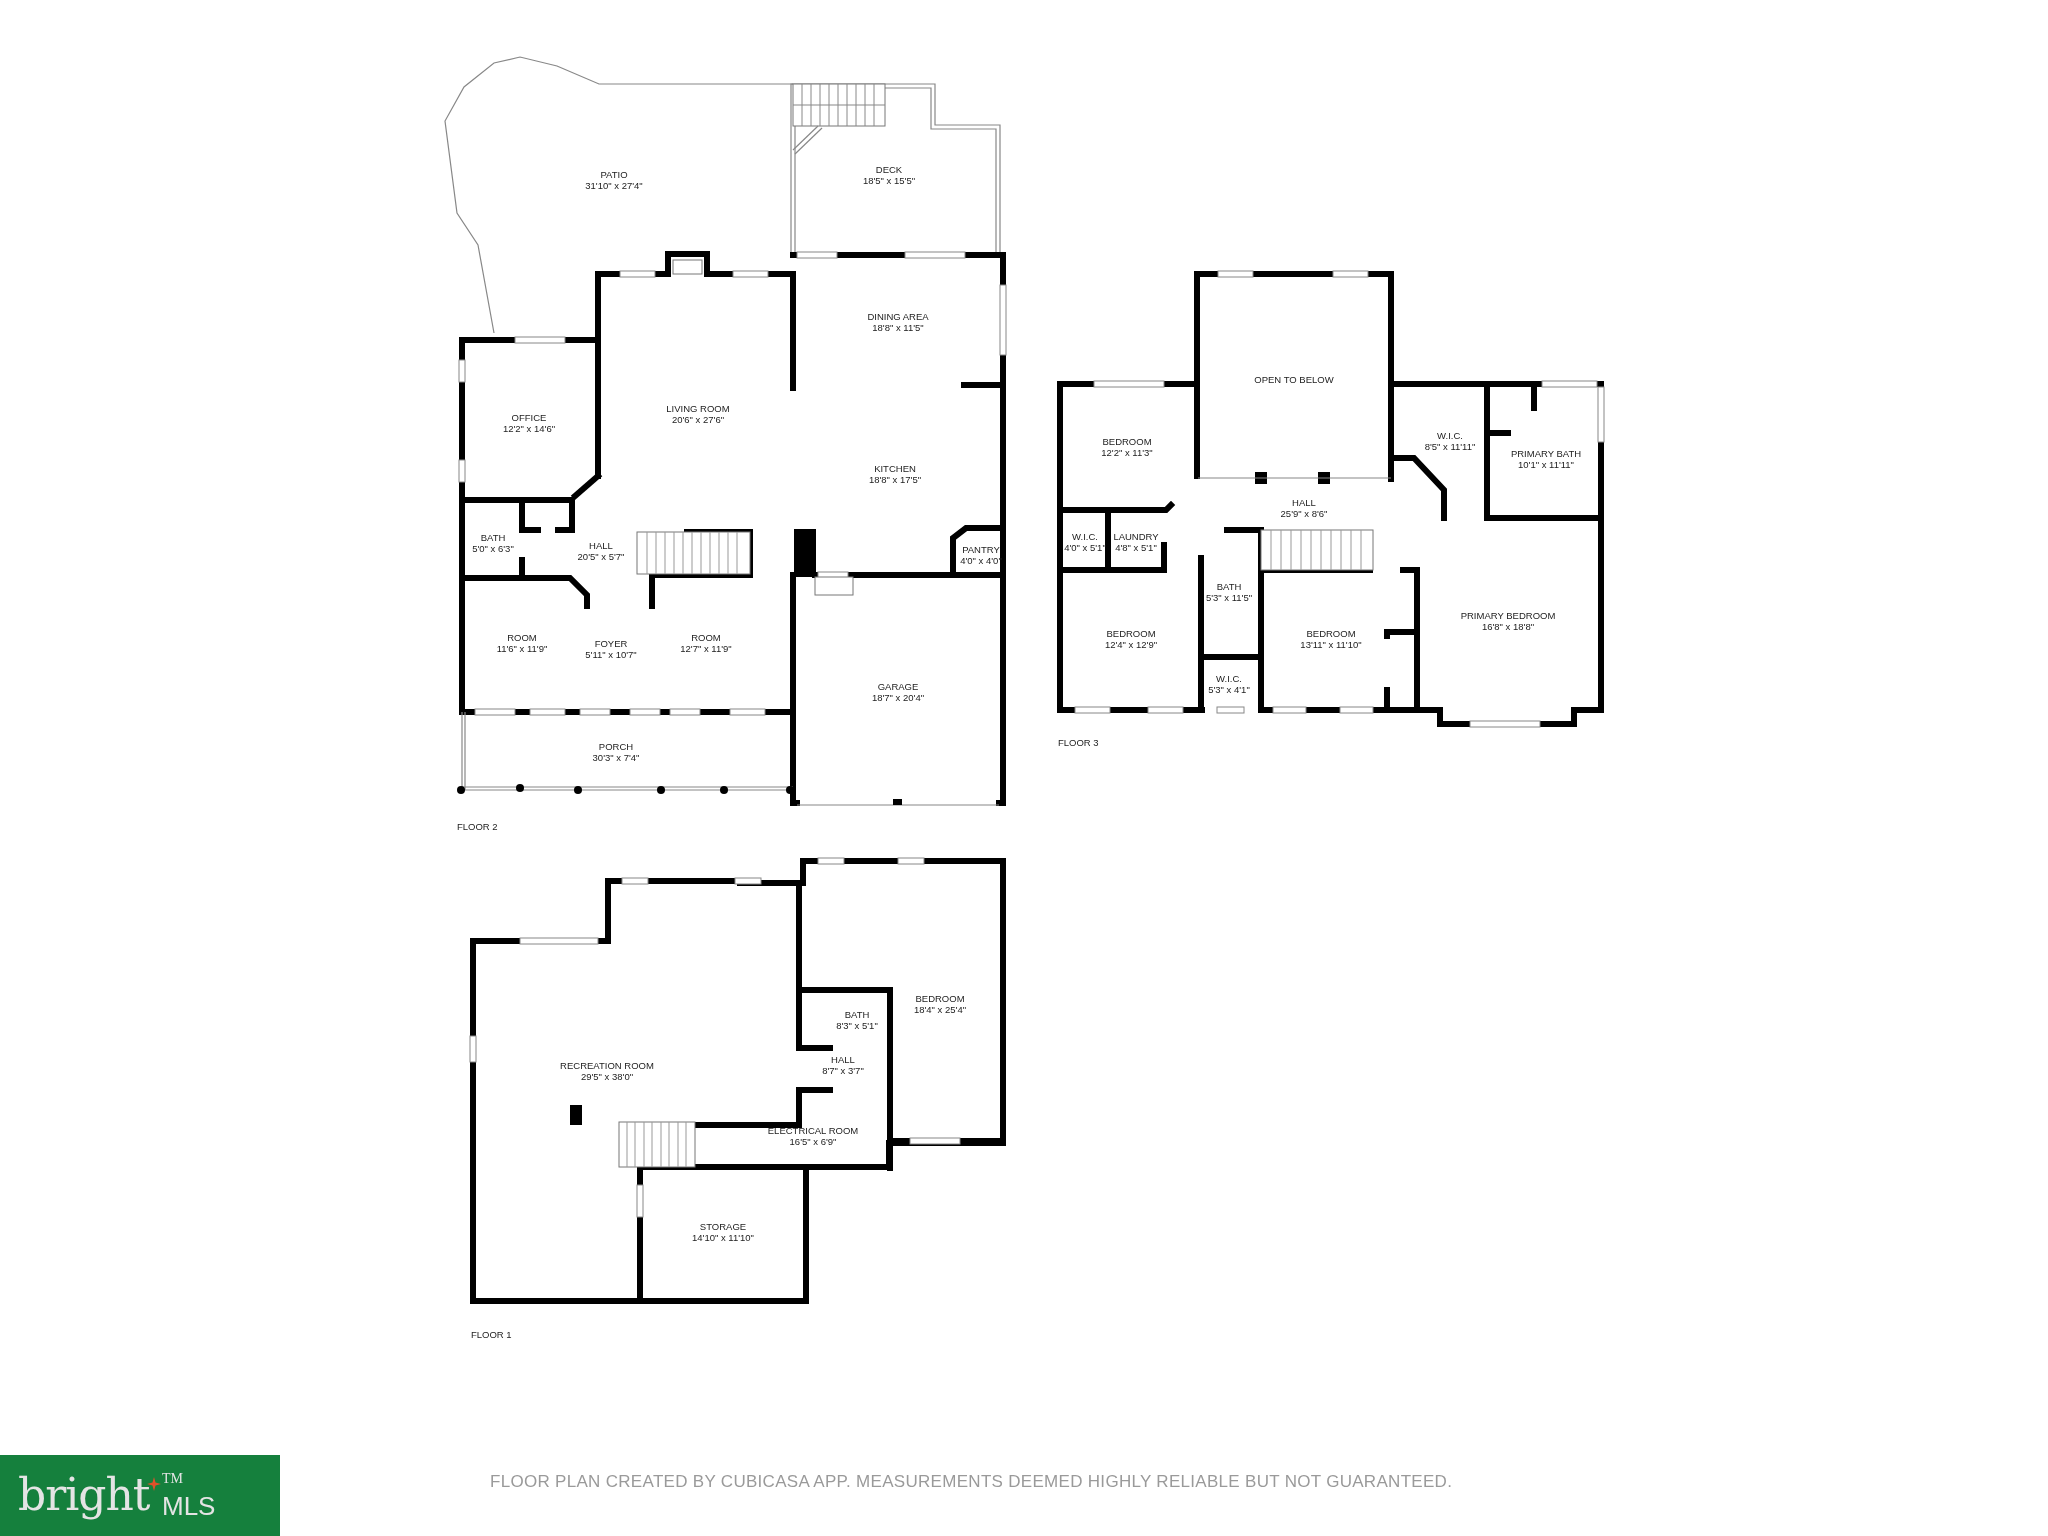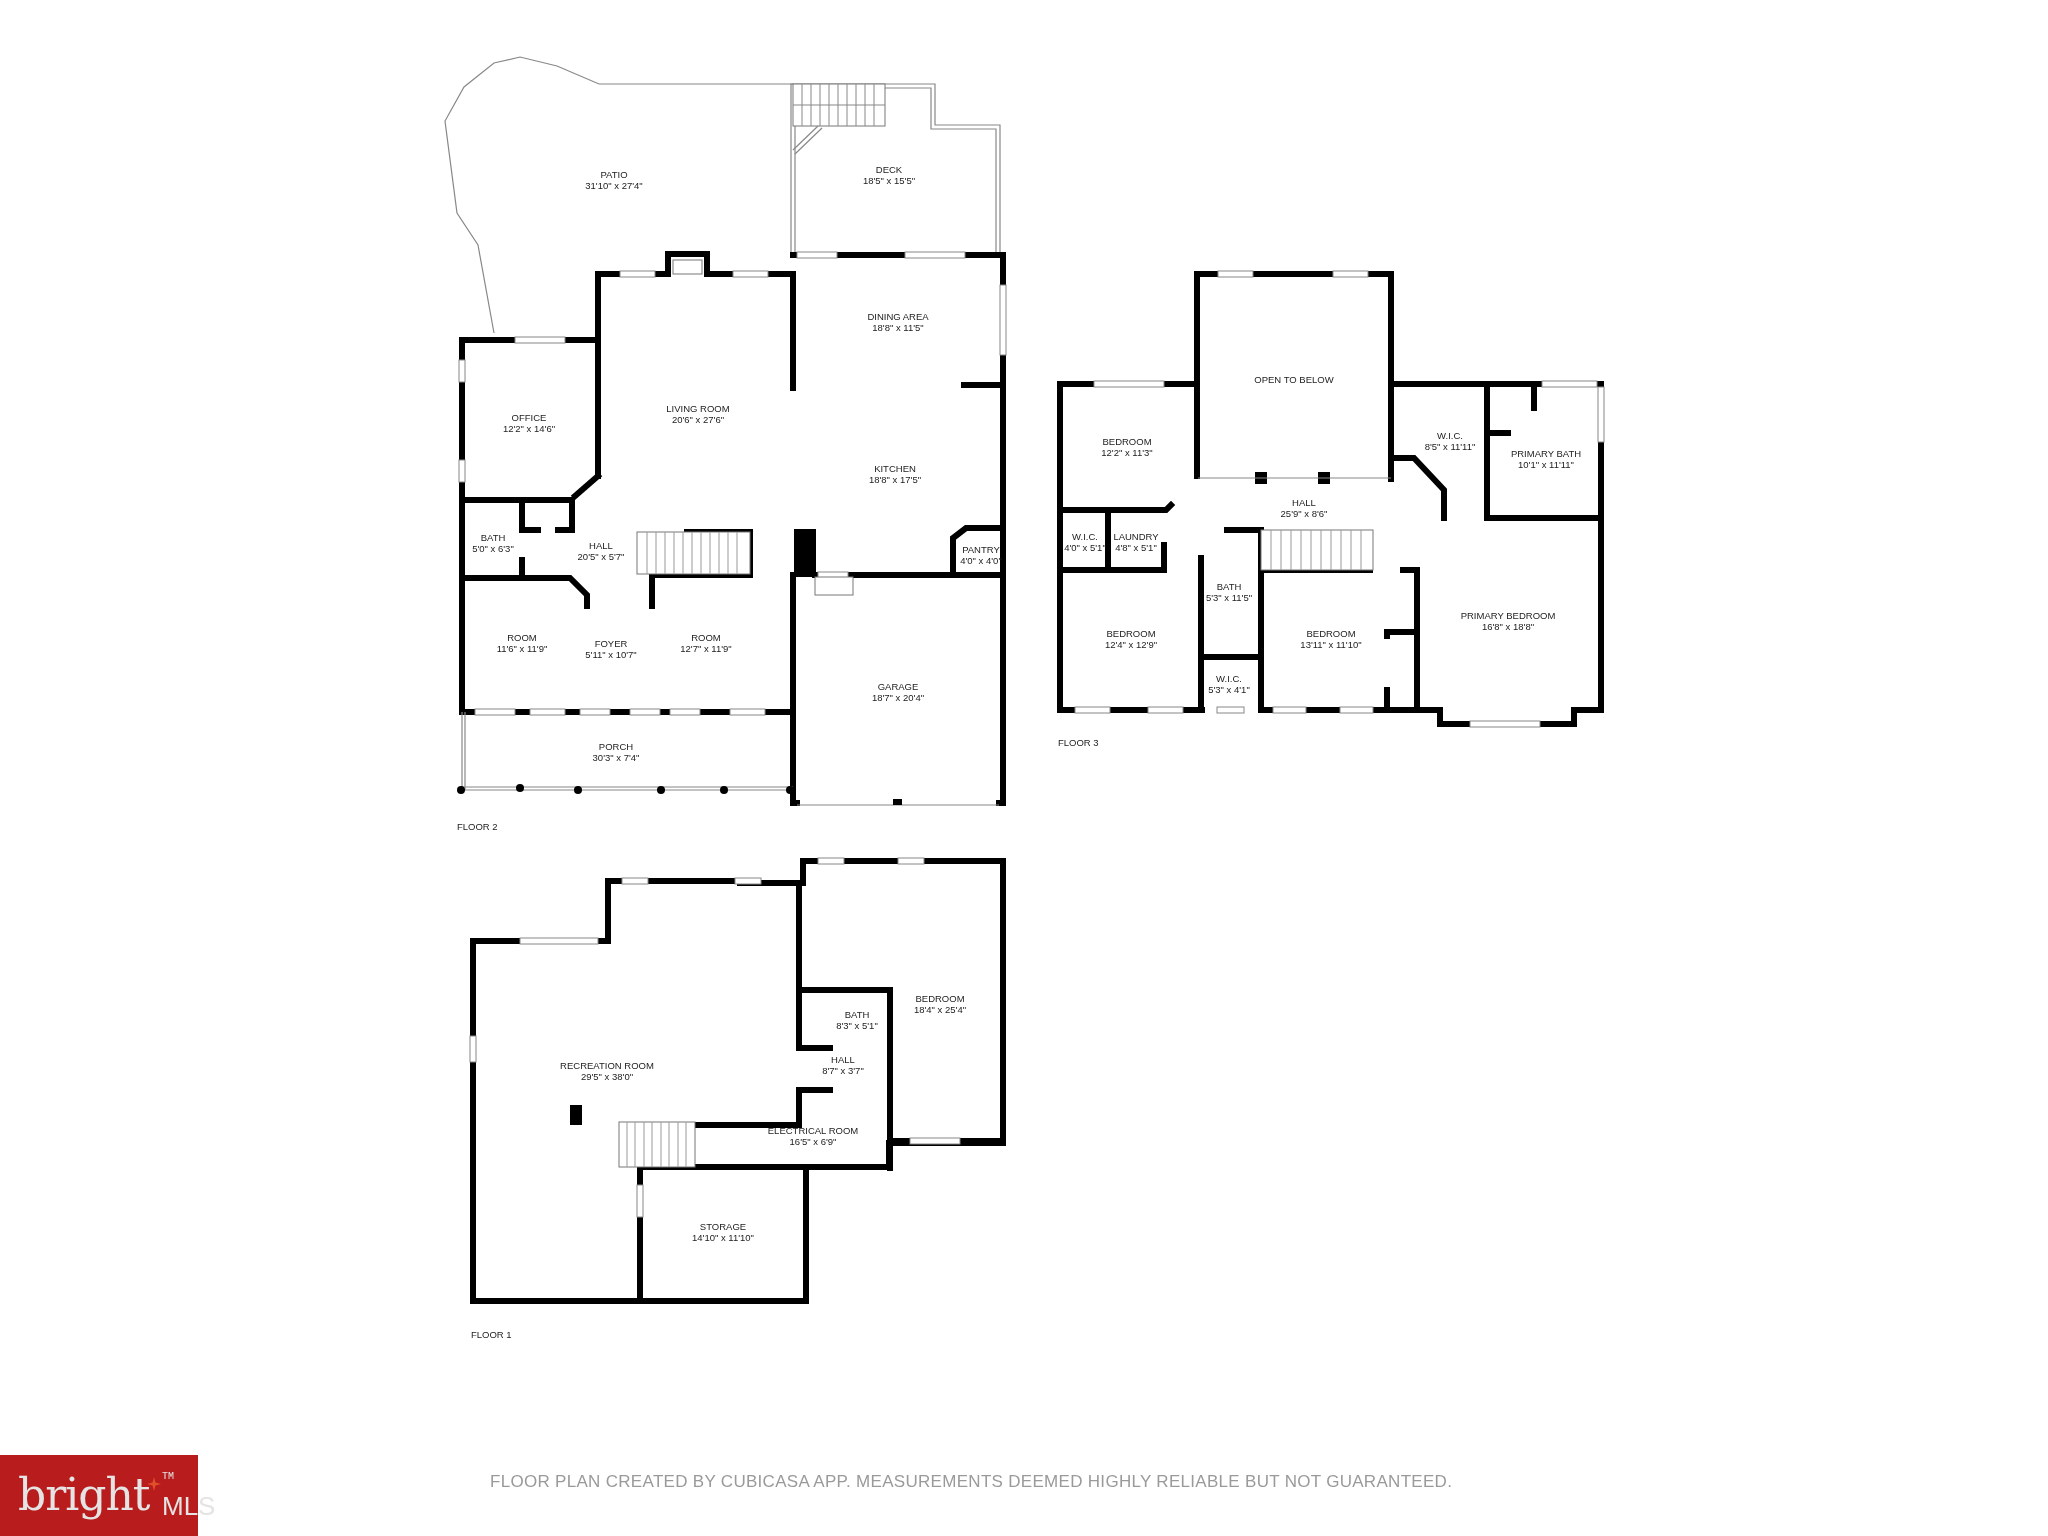--- a/index.html
+++ b/index.html
@@ -4,24 +4,24 @@
 <style>
   html, body { margin:0; padding:0; background:#ffffff; }
   body { width:2048px; height:1536px; position:relative; overflow:hidden; font-family:"Liberation Sans", sans-serif; }
   #plan { position:absolute; left:0; top:0; width:2048px; height:1536px; }
   .room-label { font-family:"Liberation Sans", sans-serif; font-size:9.5px; fill:#222; text-anchor:middle; }
   .floor-label { font-family:"Liberation Sans", sans-serif; font-size:9.5px; fill:#222; }
   .wall { stroke:#000; stroke-width:6; fill:none; stroke-linecap:square; }
   .thin { stroke:#888; stroke-width:1.2; fill:none; }
   .win { fill:#fff; stroke:#888; stroke-width:1; }
   .stair { stroke:#777; stroke-width:1; fill:#fff; }
-  .logo { position:absolute; left:0; top:1455px; width:198px; height:81px; background:#b91c1c; }
+  .logo { position:absolute; left:0; top:1455px; width:280px; height:81px; background:#15803d; }
   .logo-word { position:absolute; left:18px; top:14px; font-family:"DejaVu Serif", serif; font-size:44px; color:#e4e4e4; letter-spacing:-1px; }
   .logo-mls { position:absolute; left:162px; top:36px; font-family:"Liberation Sans", sans-serif; font-size:26px; color:#e4e4e4; }
-  .logo-tm { position:absolute; left:162px; top:16px; font-size:10px; color:#e4e4e4; font-family:Liberation Mono, monospace; }
+  .logo-tm { position:absolute; left:162px; top:16px; font-size:14px; color:#e4e4e4; font-family:Liberation Serif, serif; }
   .logo-star { position:absolute; left:147px; top:22px; width:14px; height:14px; }
   .disclaimer { position:absolute; left:490px; top:1472px; font-family:"Liberation Sans", sans-serif; font-size:17px; color:#9a9a9a; letter-spacing:0.3px; white-space:nowrap; }
 </style>
 </head>
 <body>
 
 <svg id="plan" viewBox="0 0 2048 1536" xmlns="http://www.w3.org/2000/svg">
 
   <g>
 

